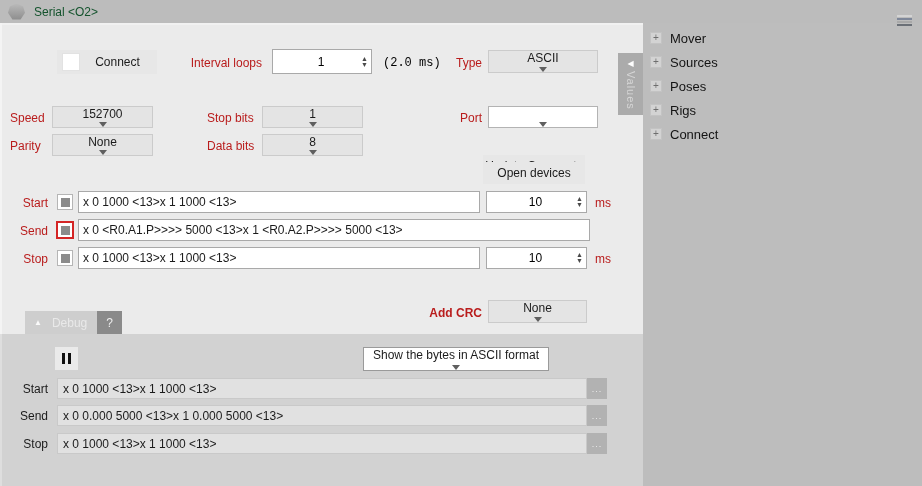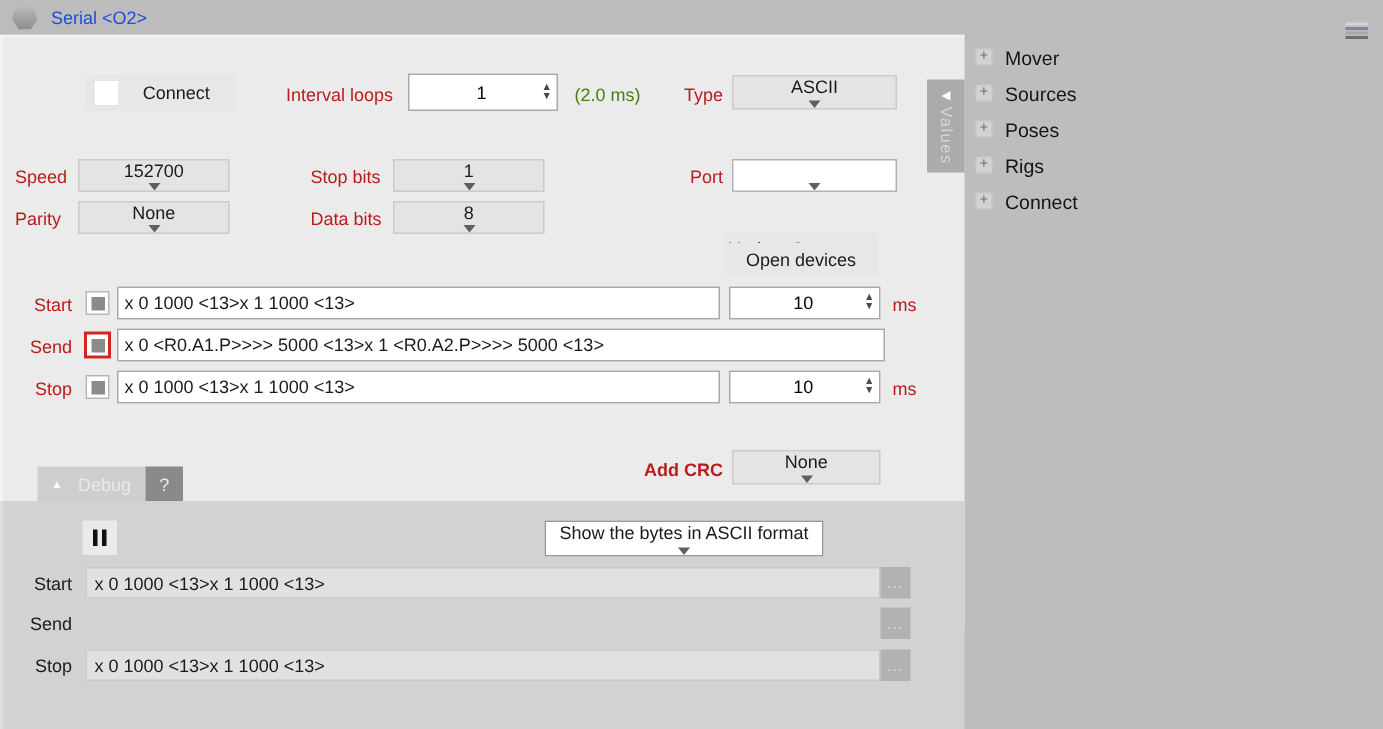--- a/index.html
+++ b/index.html
@@ -5,21 +5,21 @@
   html,body{margin:0;padding:0;}
   body{
     width:922px;height:486px;position:relative;overflow:hidden;
     background:#bdbdbd;font-family:"Liberation Sans",sans-serif;
     font-size:12px;color:#1a1a1a;
   }
   
   .titlebar{position:absolute;left:0;top:0;width:922px;height:23px;background:#bcbcbc;display:flex;align-items:center;}
   .app-icon{width:17px;height:16px;margin-left:8px;background:linear-gradient(#b9b9b9,#8d8d8d);
     clip-path:polygon(50% 0,89% 19%,100% 58%,74% 100%,26% 100%,0 58%,11% 19%);}
-  .title{margin-left:9px;color:#1d4ed8;}
+  .title{margin-left:9px;color:#14532d;}
   .grip{position:absolute;left:897px;top:15px;width:15px;}
   .grip i{display:block;height:2px;margin-bottom:1px;}
   .g1{background:#d4d4d4}.g2{background:#7e8799}.g3{background:#a9a9a9}.g4{background:#6b7077}
 
   
   .main{position:absolute;left:0;top:23px;width:643px;height:397px;background:#ebebeb;
     box-shadow:inset 2px 0 0 #f4f4f4,inset 0 2px 0 #f1f1f1;}
   .debugpanel{position:absolute;left:0;top:334px;width:643px;height:152px;background:#d2d2d2;
     box-shadow:inset 2px 0 0 #dedede;}
   .sidebar{position:absolute;left:643px;top:23px;width:279px;height:463px;padding-top:3px;box-sizing:border-box;}
@@ -57,21 +57,21 @@
   .chk .in{width:9px;height:9px;background:#8b8b8b;}
   .chk-red{width:18px;height:18px;border:2px solid #d42525;}
   .chk-plain{border:1px solid #e2e2e2;}
 
   
   .connect{left:57px;top:27px;width:100px;height:24px;justify-content:flex-start;}
   .connect .chkbox{width:16px;height:16px;background:#fff;margin-left:5px;flex:none;}
   .connect .clbl{flex:1;text-align:center;padding-right:2px;}
   .interval-label{left:170px;top:33px;width:92px;}
   .interval-spin{left:272px;top:26px;width:100px;height:25px;}
-  .interval-ms{left:383px;top:33px;color:#4d7c0f;}
+  .interval-ms{left:383px;top:33px;color:#000000;font-family:Liberation Mono, monospace;}
   .type-label{left:420px;top:33px;width:62px;}
   .type-dd{left:488px;top:27px;width:110px;height:23px;}
   .speed-label{left:10px;top:88px;}
   .speed-dd{left:52px;top:83px;width:101px;height:22px;}
   .stopbits-label{left:207px;top:88px;}
   .stopbits-dd{left:262px;top:83px;width:101px;height:22px;}
   .port-label{left:420px;top:88px;width:62px;}
   .port-dd{left:488px;top:83px;width:110px;height:22px;}
   .parity-label{left:10px;top:116px;}
   .parity-dd{left:52px;top:111px;width:101px;height:22px;}
@@ -235,20 +235,21 @@
   <div class="dd fmt-dd">
     <span class="txt">Show the bytes in ASCII format</span>
     <span class="caret"></span>
   </div>
 
   <div class="dlabel dr1">Start</div>
   <div class="dfield dr1">x 0 1000 &lt;13&gt;x 1 1000 &lt;13&gt;</div>
   <div class="btn more-btn dr1">...</div>
 
   <div class="dlabel dr2">Send</div>
+  <div class="dfield dr2">x 0 0.000 5000 &lt;13&gt;x 1 0.000 5000 &lt;13&gt;</div>
   <div class="btn more-btn dr2">...</div>
 
   <div class="dlabel dr3">Stop</div>
   <div class="dfield dr3">x 0 1000 &lt;13&gt;x 1 1000 &lt;13&gt;</div>
   <div class="btn more-btn dr3">...</div>
 </div>
 
 <div class="vtab">
   <span class="arr">◀</span>
   <span class="vt">Values</span>

